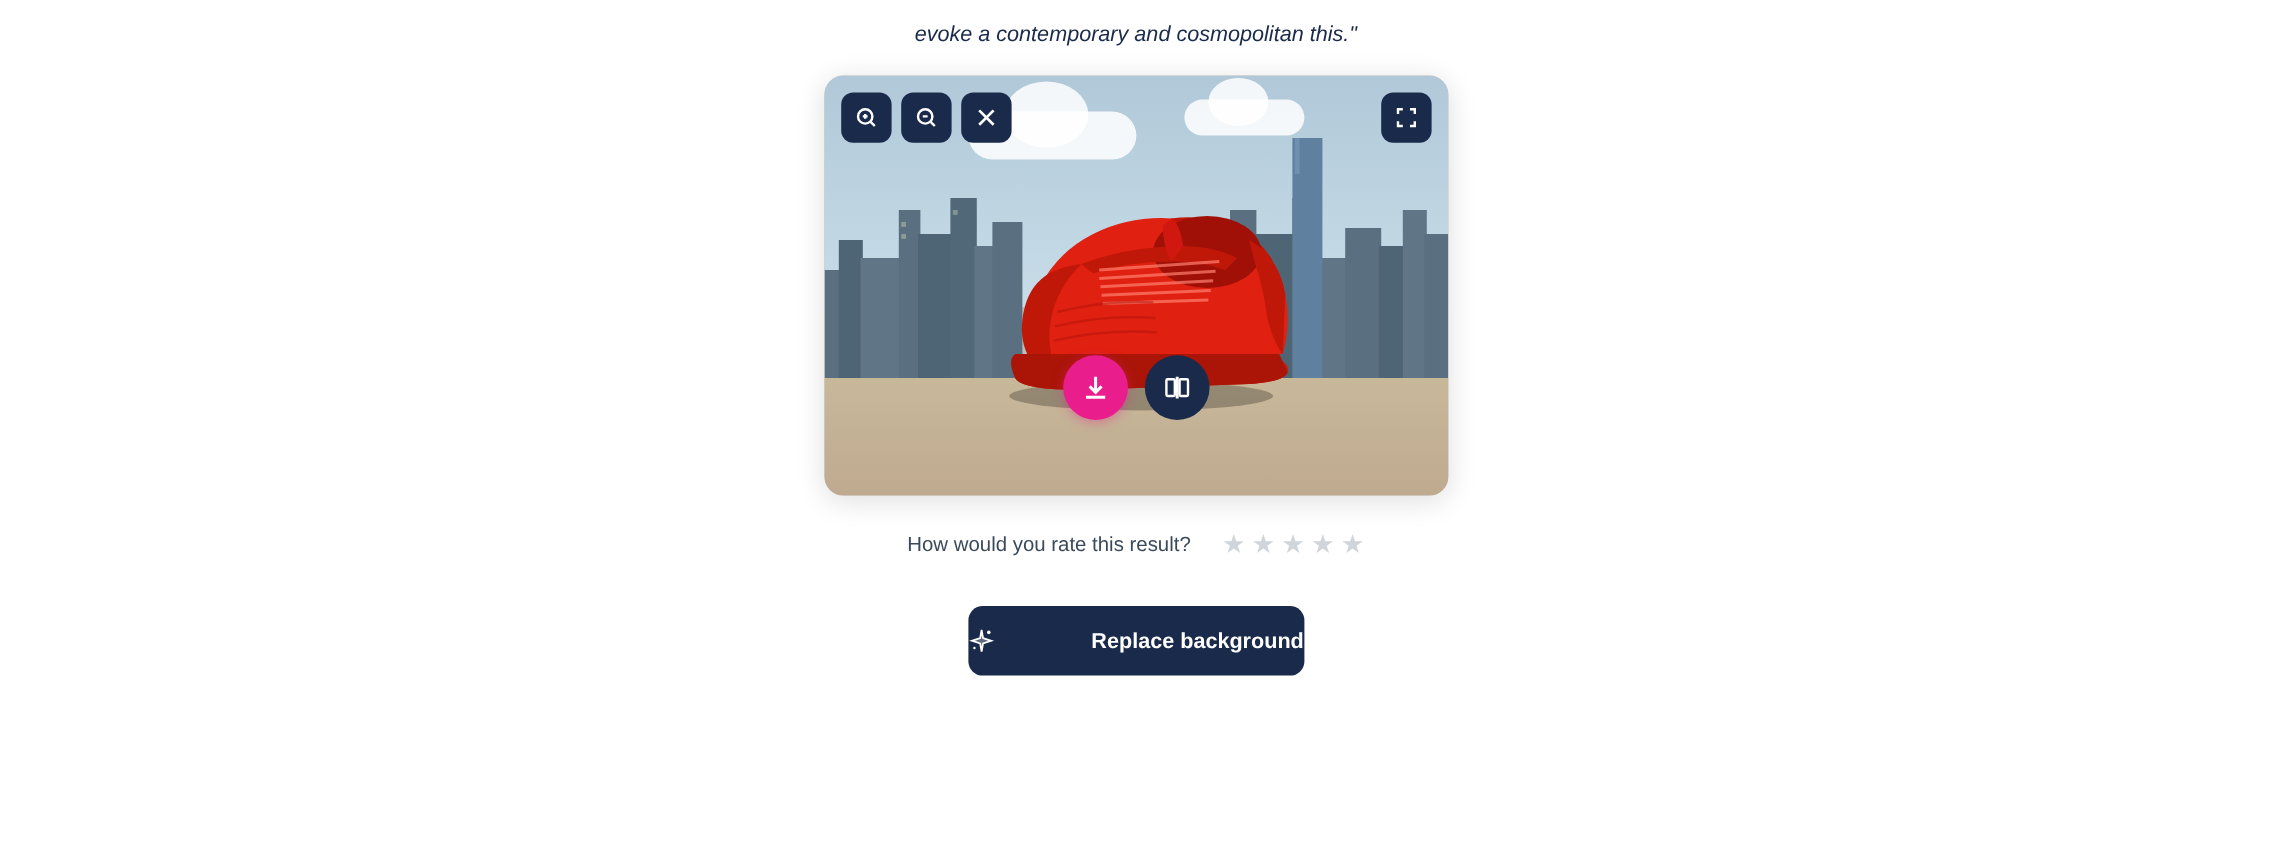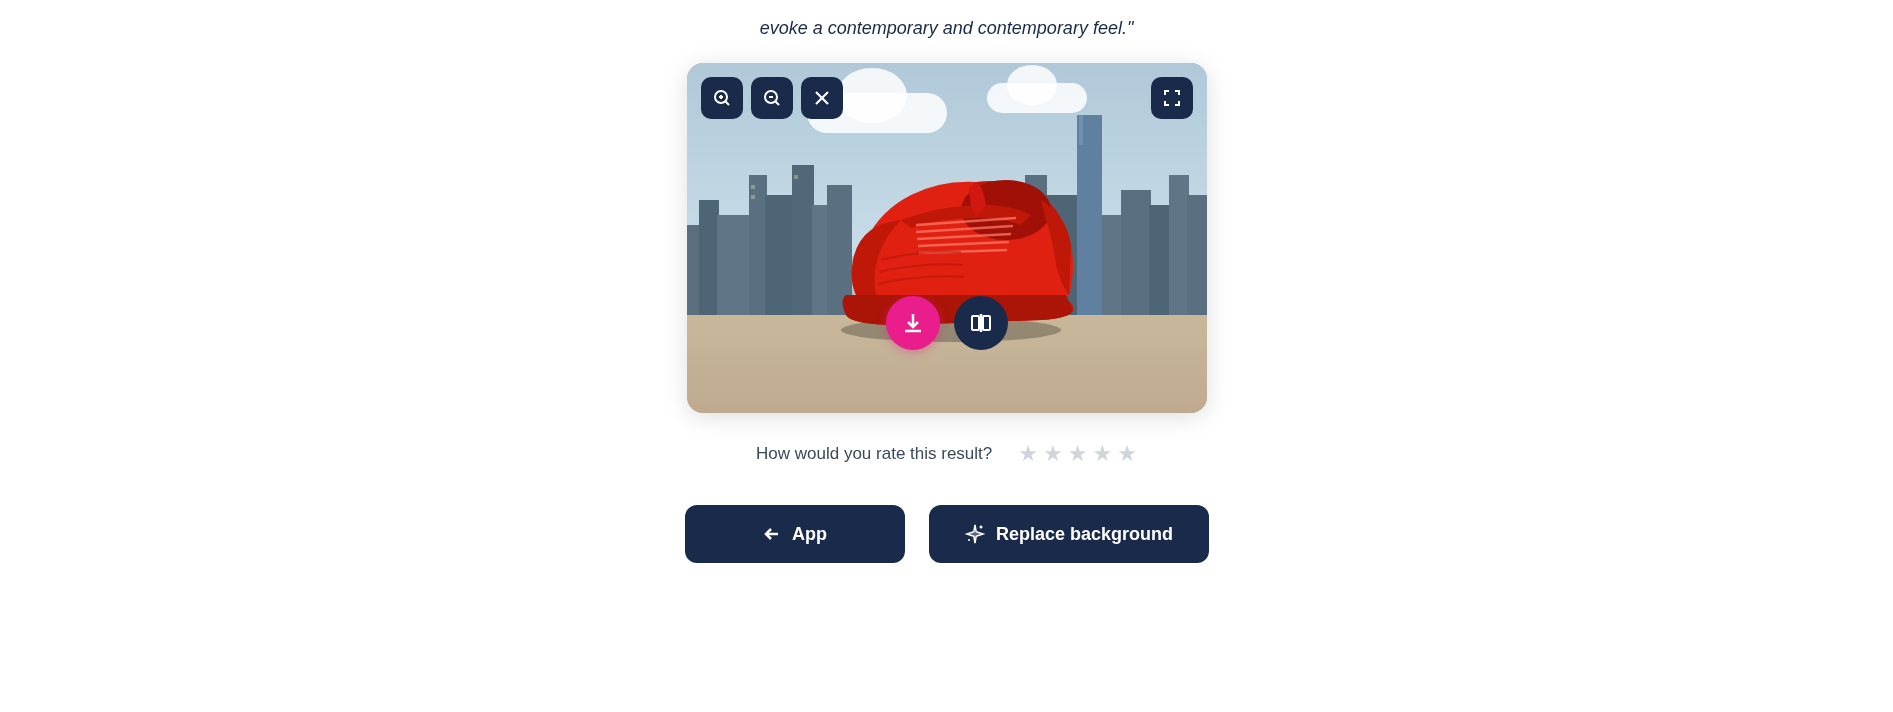--- a/index.html
+++ b/index.html
@@ -227,28 +227,28 @@
       height: 58px;
       background: #1a2a4a;
       color: white;
       border: none;
       border-radius: 12px;
       font-size: 18px;
       font-weight: 600;
       cursor: pointer;
       display: flex;
       align-items: center;
-      justify-content: center;
+      justify-content: space-between;
       gap: 10px;
     }
   </style>
 </head>
 <body>
 
-<p class="top-quote">evoke a contemporary and contemporary feel."</p>
+<p class="top-quote">evoke a contemporary and cosmopolitan this."</p>
 
 <div class="image-container">
 
   <div class="sky"></div>
 
   <div class="clouds">
     <div class="cloud cloud1"></div>
     <div class="cloud cloud2"></div>
   </div>
 
@@ -374,27 +374,20 @@
   <div class="stars">
     <span class="star">★</span>
     <span class="star">★</span>
     <span class="star">★</span>
     <span class="star">★</span>
     <span class="star">★</span>
   </div>
 </div>
 
 <div class="bottom-buttons">
-  <button class="btn-app">
-    <svg width="20" height="20" viewBox="0 0 20 20" fill="none">
-      <line x1="16" y1="10" x2="4" y2="10" stroke="white" stroke-width="2.5"></line>
-      <polyline points="9,5 4,10 9,15" stroke="white" stroke-width="2.5" fill="none"></polyline>
-    </svg>
-    <span>App</span>
-  </button>
   <button class="btn-replace">
     <svg width="22" height="22" viewBox="0 0 22 22" fill="none">
       <path d="M11 2 L12.2 8.8 L19 11 L12.2 13.2 L11 20 L9.8 13.2 L3 11 L9.8 8.8 Z" stroke="white" stroke-width="1.5" fill="white" fill-opacity="0.3"></path>
       <circle cx="17" cy="4" r="1.5" fill="white"></circle>
       <circle cx="5" cy="17" r="1" fill="white"></circle>
     </svg>
     <span>Replace background</span>
   </button>
 </div>
 

